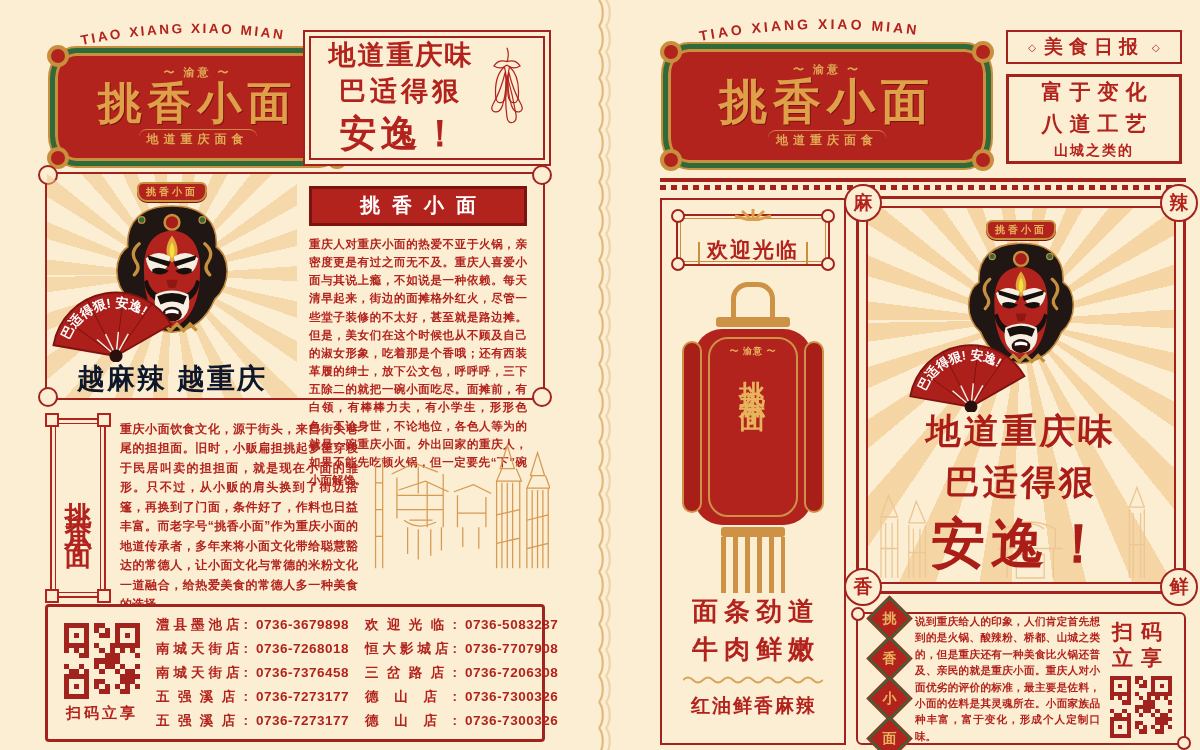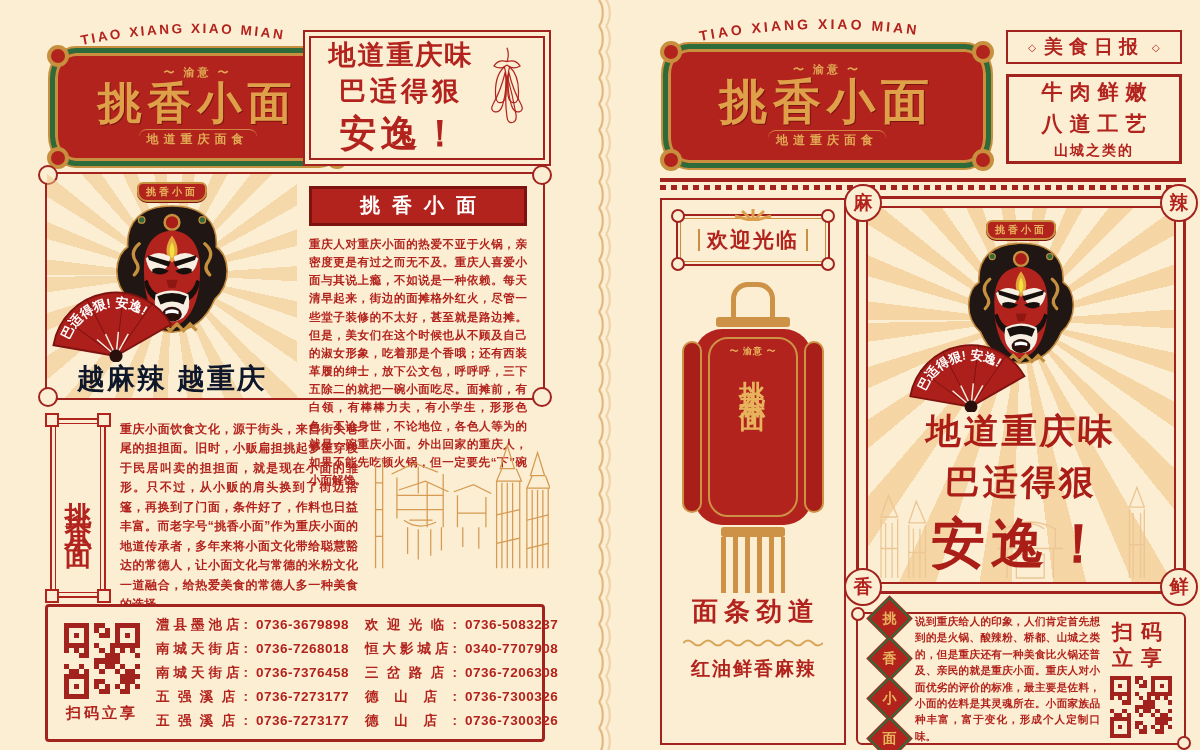--- a/index.html
+++ b/index.html
@@ -71,21 +71,21 @@
   .features-box{border:3px solid #a2231e;display:flex;flex-direction:column;align-items:center;justify-content:center;
        gap:4px;color:#b3231d;font-weight:700;background:#fbeed3;}
   .features-box .f-big{font-size:21px;letter-spacing:7px;text-indent:7px;}
   .features-box .f-small{font-size:14px;letter-spacing:2px;}
   .h-div-solid{border-top:4px solid #a2231e;}
   .h-div-dots{height:5px;margin-top:3px;background:repeating-linear-gradient(90deg,#a2231e 0 6px,transparent 6px 11px);}
 
   
   .welcome-col{border:2px solid #a2231e;box-sizing:border-box;display:flex;flex-direction:column;align-items:center;background:#fbeed3;}
   .plaque2{position:relative;border:2px solid #a2231e;box-shadow:inset 0 0 0 2px #fbeed3,inset 0 0 0 3px #c8903e;
-      margin-top:14px;width:150px;height:48px;display:flex;align-items:center;justify-content:center;gap:7px;}
+      margin-top:14px;width:150px;height:48px;display:flex;align-items:flex-end;justify-content:center;gap:7px;}
   .plaque2 .bar{width:2px;height:22px;background:#c8903e;}
   .plaque2 .txt{color:#b3231d;font-weight:700;font-size:21px;letter-spacing:2px;}
   .plaque2 .sunray{position:absolute;top:-9px;left:50%;transform:translateX(-50%);}
   
   .lantern{display:flex;flex-direction:column;align-items:center;margin-top:16px;}
   .lantern .hook{width:34px;height:30px;border:5px solid #cd9246;border-bottom:none;border-radius:17px 17px 0 0;}
   .lantern .cap{width:74px;height:10px;background:#cd9246;border-radius:3px;}
   .lantern .body{position:relative;width:118px;height:196px;background:#b3231d;border-radius:28px;margin:2px 0;}
   .lantern .body:before,.lantern .body:after{content:"";position:absolute;top:12px;bottom:12px;width:16px;background:#a81e19;border:2px solid #cd9246;border-radius:10px;}
   .lantern .body:before{left:-12px}.lantern .body:after{right:-12px}
@@ -498,21 +498,21 @@
     </div>
     <div class="store-col">
       <div class="store-row"><span class="store-name">澧县墨池店:</span><span class="store-phone">0736-3679898</span></div>
       <div class="store-row"><span class="store-name">南城天街店:</span><span class="store-phone">0736-7268018</span></div>
       <div class="store-row"><span class="store-name">南城天街店:</span><span class="store-phone">0736-7376458</span></div>
       <div class="store-row"><span class="store-name">五强溪店:</span><span class="store-phone">0736-7273177</span></div>
       <div class="store-row"><span class="store-name">五强溪店:</span><span class="store-phone">0736-7273177</span></div>
     </div>
     <div class="store-col">
       <div class="store-row"><span class="store-name">欢迎光临:</span><span class="store-phone">0736-5083237</span></div>
-      <div class="store-row"><span class="store-name">恒大影城店:</span><span class="store-phone">0340-7707908</span></div>
+      <div class="store-row"><span class="store-name">恒大影城店:</span><span class="store-phone">0736-7707908</span></div>
       <div class="store-row"><span class="store-name">三岔路店:</span><span class="store-phone">0736-7206308</span></div>
       <div class="store-row"><span class="store-name">德山店:</span><span class="store-phone">0736-7300326</span></div>
       <div class="store-row"><span class="store-name">德山店:</span><span class="store-phone">0736-7300326</span></div>
     </div>
   </div>
 
   <svg class="abs" style="left:594px;top:0;" width="18" height="750">
     <defs>
       <pattern id="wv" width="18" height="26" patternUnits="userSpaceOnUse">
         <path d="M5 0 C 10 6 10 20 5 26" stroke="#e3b87e" stroke-width="2.2" fill="none"></path>
@@ -542,21 +542,21 @@
     </div>
   </div>
 
   <div class="abs daily-box" style="left:1006px;top:30px;width:176px;height:34px;box-sizing:border-box;">
     <span class="deco">◇</span>
     <span>美食日报</span>
     <span class="deco">◇</span>
   </div>
 
   <div class="abs features-box" style="left:1006px;top:74px;width:176px;height:90px;box-sizing:border-box;">
-    <span class="f-big">牛肉鲜嫩</span>
+    <span class="f-big">富于变化</span>
     <span class="f-big">八道工艺</span>
     <span class="f-small">山城之类的</span>
   </div>
 
   <div class="abs" style="left:660px;top:178px;width:526px;">
     <div class="h-div-solid"></div>
     <div class="h-div-dots"></div>
   </div>
 
   <div class="abs welcome-col" style="left:660px;top:198px;width:186px;height:547px;">
@@ -585,20 +585,21 @@
         <div class="panel">
           <span class="sub">〜 渝意 〜</span>
           <span class="nm">挑香小面</span>
         </div>
       </div>
       <div class="cap" style="width:64px;"></div>
       <div class="tassel"></div>
     </div>
     <div style="margin-top:0;display:flex;flex-direction:column;align-items:center;">
       <div class="w-slogan w-big">面条劲道</div>
+      <div class="w-slogan w-big">牛肉鲜嫩</div>
       <svg class="wave-div" width="140" height="10" viewBox="0 0 140 10">
         <path d="M0 5 q5 -5 10 0 t10 0 t10 0 t10 0 t10 0 t10 0 t10 0 t10 0 t10 0 t10 0 t10 0 t10 0 t10 0 t10 0" stroke="#d8a558" fill="none" stroke-width="2"></path>
       </svg>
       <div class="w-slogan w-mid">红油鲜香麻辣</div>
 
     </div>
   </div>
 
   <div class="abs poster" style="left:856px;top:196px;width:330px;height:398px;">
     <div class="corner-badge" style="left:-15px;top:-15px;">

